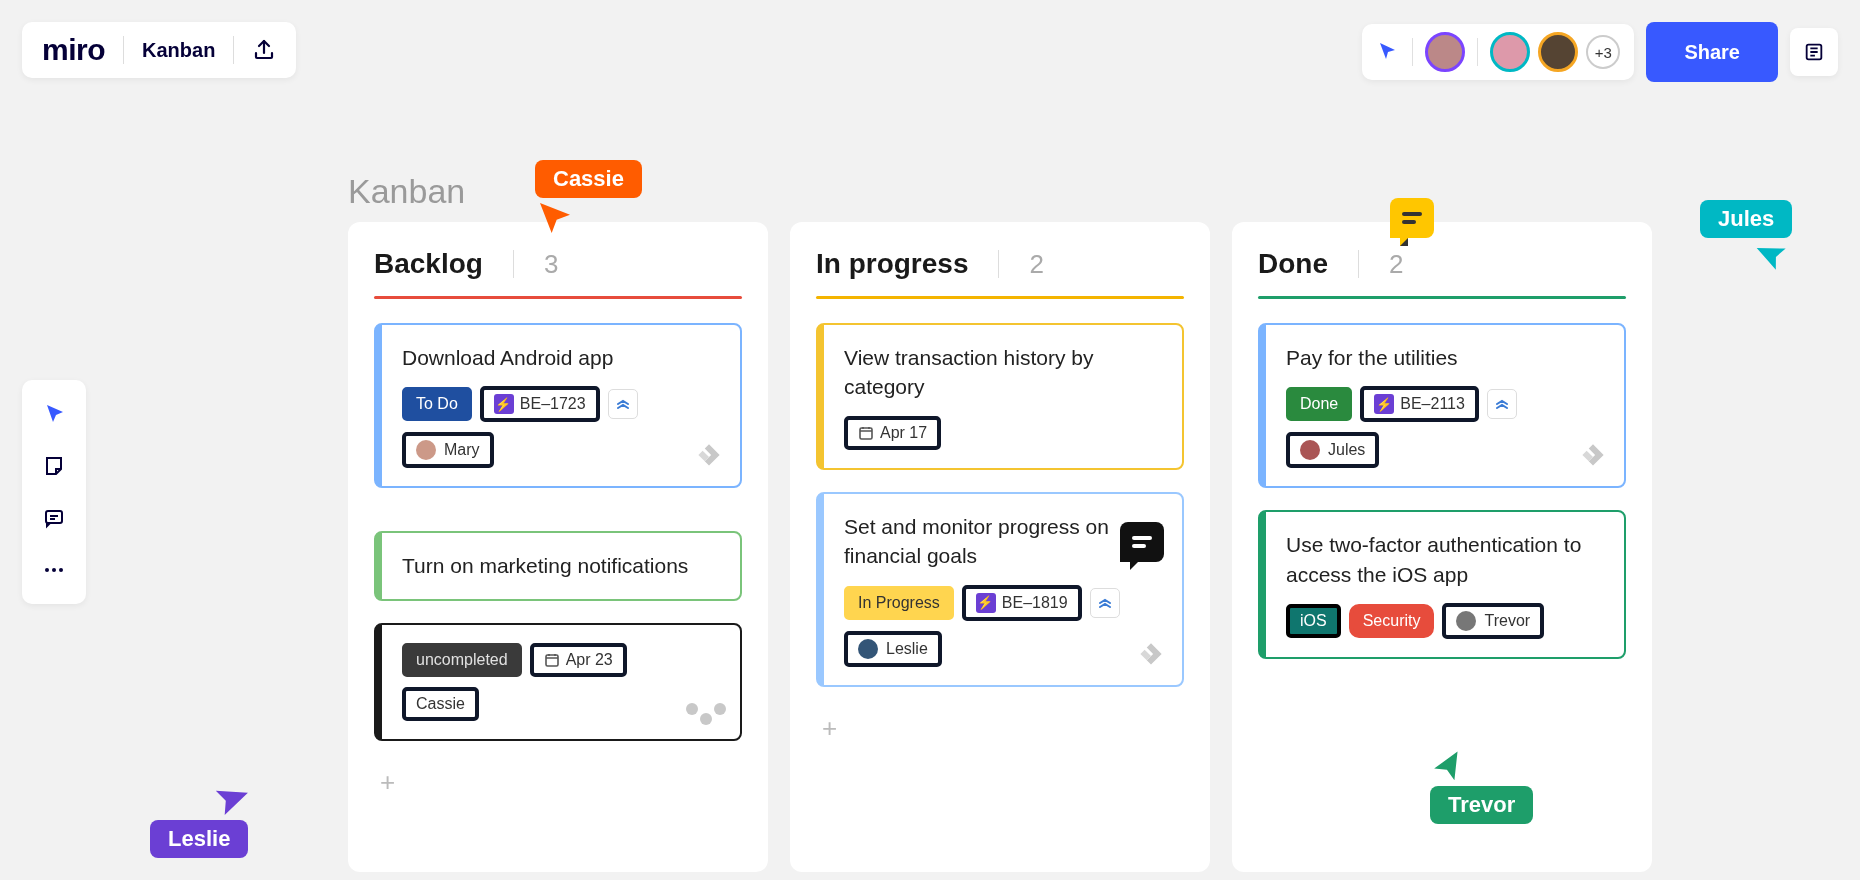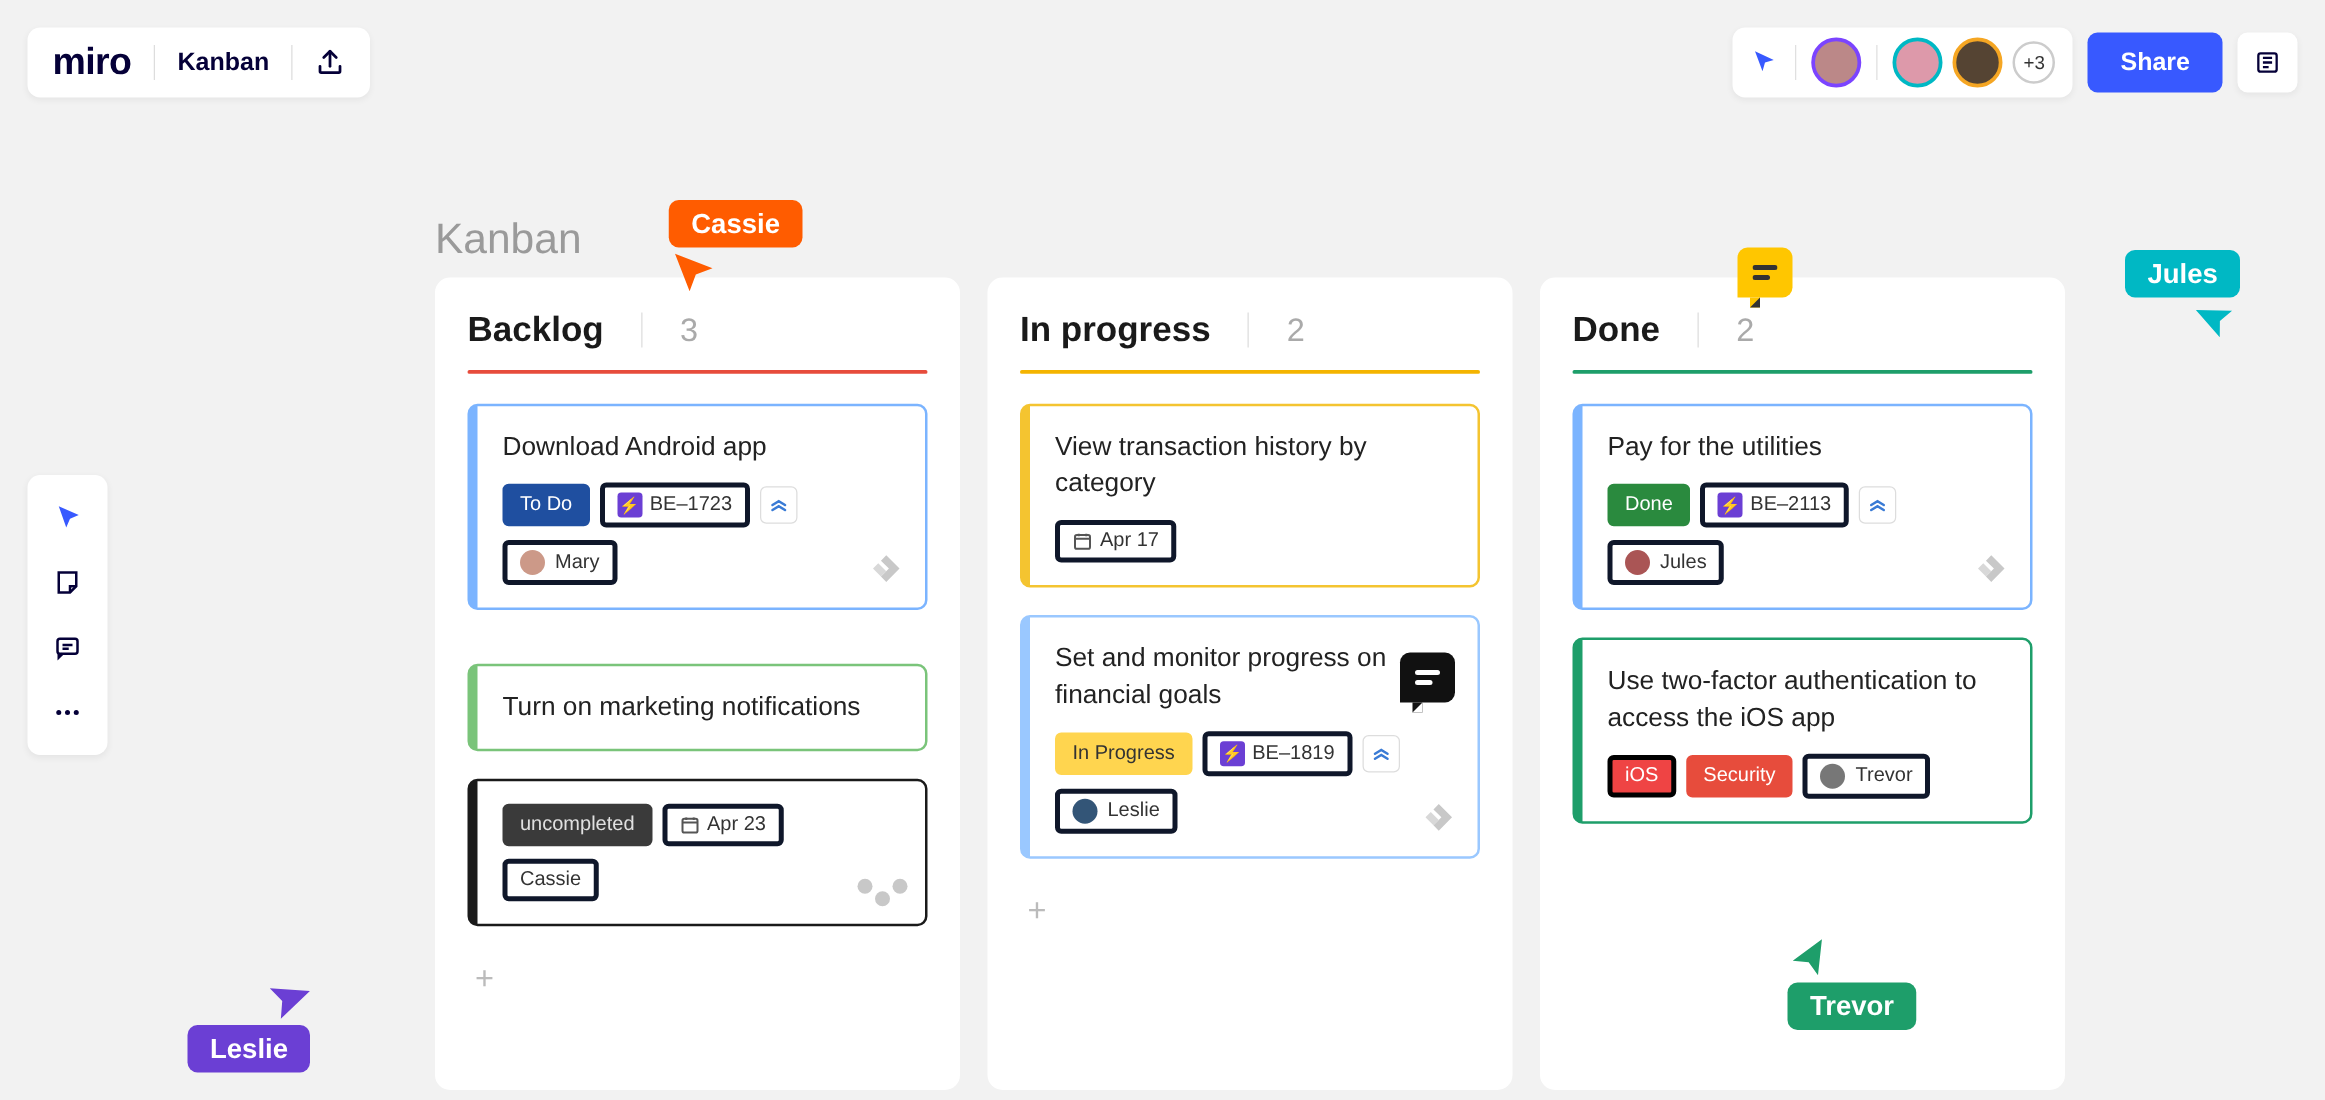--- a/index.html
+++ b/index.html
@@ -73,22 +73,22 @@
     width: 34px; height: 34px; border-radius: 50%;
     border: 2px solid #ccc;
     display:flex;align-items:center;justify-content:center;
     font-size: 15px; color:#333; background:#fff;
   }
   .share-btn {
     background: #3859ff;
     color: #fff;
     border: none;
     border-radius: 8px;
-    height: 48px;
-    padding: 0 26px;
+    height: 60px;
+    padding: 0 38px;
     font-size: 20px;
     font-weight: 600;
     cursor: pointer;
   }
   .panel-btn {
     width: 48px; height: 48px;
     background:#fff; border-radius:8px;
     display:flex;align-items:center;justify-content:center;
     box-shadow: 0 2px 6px rgba(0,0,0,.06);
     cursor:pointer;
@@ -182,22 +182,22 @@
     border-radius:5px;
     border:4px solid #0f172a;
     background:#fff;
     color:#333;
     font-weight:500;
   }
   .chip.todo     { background:#1f4fa0; color:#fff; border-color:#1f4fa0;}
   .chip.done     { background:#2a8a3e; color:#fff; border-color:#2a8a3e;}
   .chip.inprog   { background:#ffd54f; color:#333; border-color:#ffd54f;}
   .chip.uncomp   { background:#3a3a3a; color:#e0e0e0; border-color:#3a3a3a;}
-  .chip.black    { background:#ef4444; color:#fff; border-color:#000;}
-  .chip.red      { background:#e74c3c; color:#fff; border-color:#e74c3c;}
+  .chip.black    { background:#0f766e; color:#fff; border-color:#000;}
+  .chip.red      { background:#e74c3c; color:#fff; border-color:#e74c3c;border-radius:10px;}
   .bolt {
     display:inline-flex;width:20px;height:20px;background:#6b3fd4;border-radius:3px;
     align-items:center;justify-content:center; color:#fff;font-size:13px;font-weight:700;
   }
   .priority-chip {
     width:30px;height:30px;border:1px solid #ddd;border-radius:5px;
     display:flex;align-items:center;justify-content:center;
   }
 
   .assignee-row { margin-top:10px;}

